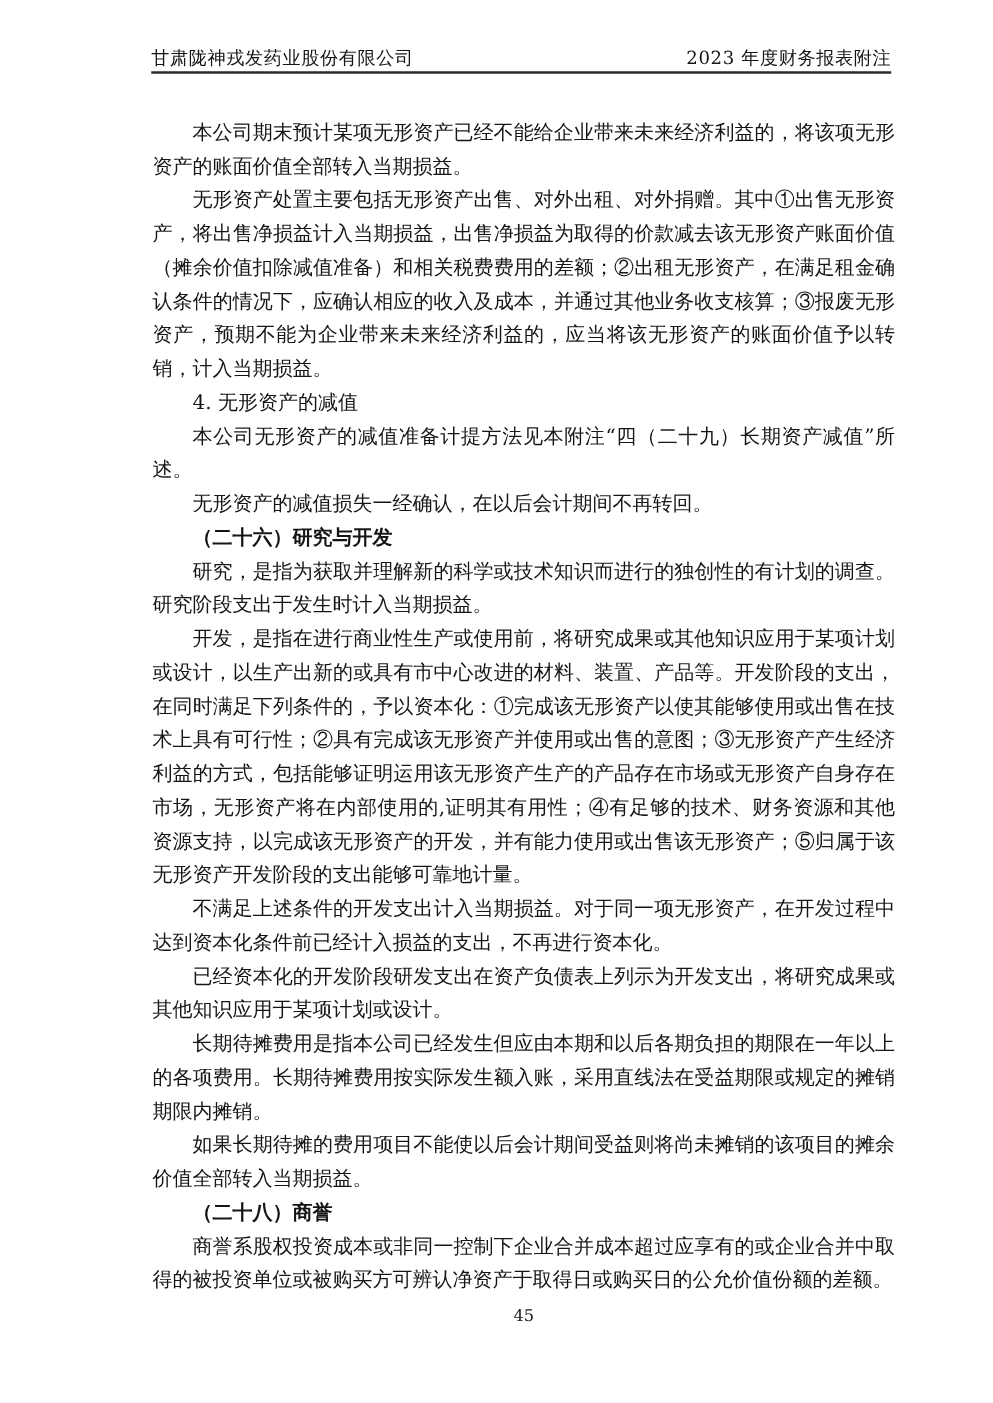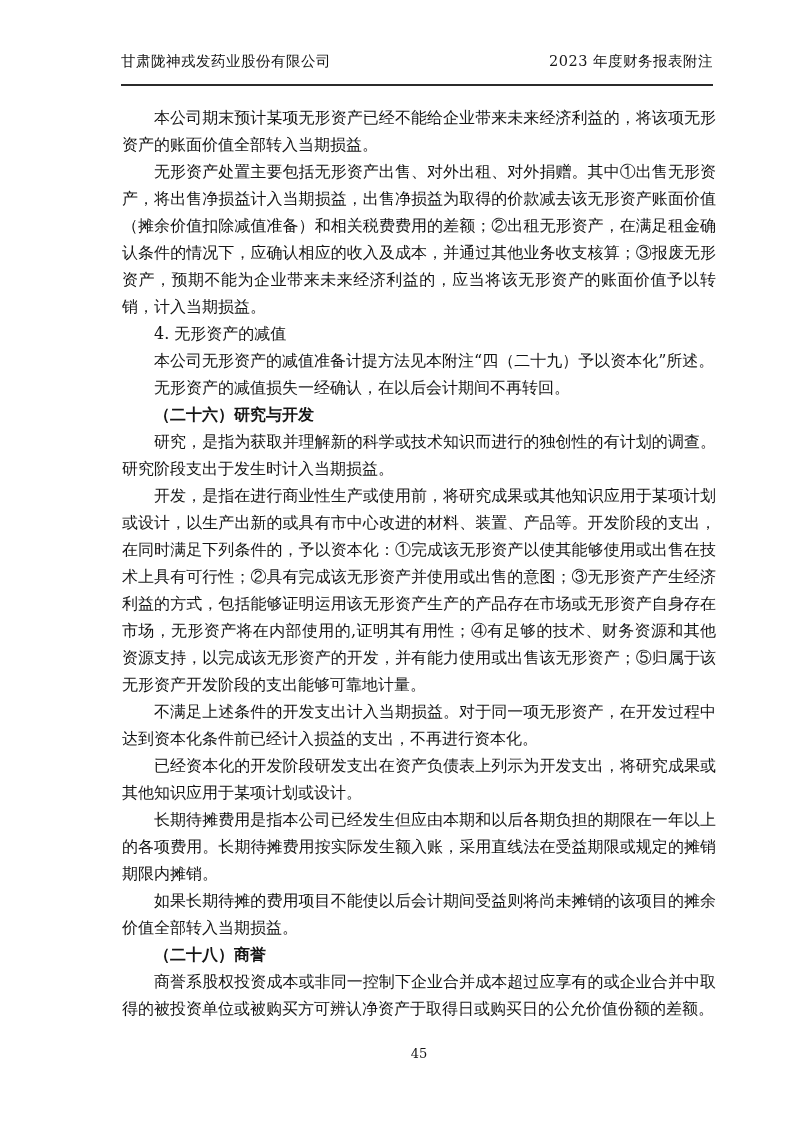--- a/index.html
+++ b/index.html
@@ -12,34 +12,34 @@
     width: 794px;
     height: 1122px;
     background: #ffffff;
     color: #151515;
     font-family: "DejaVu Serif", "Liberation Serif", serif;
     overflow: hidden;
   }
   .page-header {
     position: absolute;
     left: 121px;
-    top: 52px;
+    top: 37px;
     width: 592px;
     display: flex;
     justify-content: space-between;
     align-items: flex-end;
     font-size: 14.5px;
     letter-spacing: 0.5px;
     border-bottom: 2px solid #2b2b2b;
-    padding-bottom: 13px;
+    padding-bottom: 1px;
   }
   .page-body {
     position: absolute;
     left: 122px;
-    top: 104px;
+    top: 92px;
     width: 594px;
     font-size: 16px;
     line-height: 27px;
     text-align: justify;
   }
   .page-body p {
     margin: 0;
     padding: 0;
     text-indent: 2em;
   }
@@ -63,21 +63,21 @@
 
   <div class="page-header">
     <span>甘肃陇神戎发药业股份有限公司</span>
     <span>2023 年度财务报表附注</span>
   </div>
 
   <div class="page-body">
     <p class="para">本公司期末预计某项无形资产已经不能给企业带来未来经济利益的，将该项无形资产的账面价值全部转入当期损益。</p>
     <p class="para">无形资产处置主要包括无形资产出售、对外出租、对外捐赠。其中①出售无形资产，将出售净损益计入当期损益，出售净损益为取得的价款减去该无形资产账面价值（摊余价值扣除减值准备）和相关税费费用的差额；②出租无形资产，在满足租金确认条件的情况下，应确认相应的收入及成本，并通过其他业务收支核算；③报废无形资产，预期不能为企业带来未来经济利益的，应当将该无形资产的账面价值予以转销，计入当期损益。</p>
     <p class="para">4. 无形资产的减值</p>
-    <p class="para">本公司无形资产的减值准备计提方法见本附注“四（二十九）予以资本化”所述。</p>
+    <p class="para">本公司无形资产的减值准备计提方法见本附注“四（二十九）长期资产减值”所述。</p>
     <p class="para">无形资产的减值损失一经确认，在以后会计期间不再转回。</p>
     <p class="section-heading">（二十六）研究与开发</p>
     <p class="para">研究，是指为获取并理解新的科学或技术知识而进行的独创性的有计划的调查。研究阶段支出于发生时计入当期损益。</p>
     <p class="para">开发，是指在进行商业性生产或使用前，将研究成果或其他知识应用于某项计划或设计，以生产出新的或具有市中心改进的材料、装置、产品等。开发阶段的支出，在同时满足下列条件的，予以资本化：①完成该无形资产以使其能够使用或出售在技术上具有可行性；②具有完成该无形资产并使用或出售的意图；③无形资产产生经济利益的方式，包括能够证明运用该无形资产生产的产品存在市场或无形资产自身存在市场，无形资产将在内部使用的,证明其有用性；④有足够的技术、财务资源和其他资源支持，以完成该无形资产的开发，并有能力使用或出售该无形资产；⑤归属于该无形资产开发阶段的支出能够可靠地计量。</p>
     <p class="para">不满足上述条件的开发支出计入当期损益。对于同一项无形资产，在开发过程中达到资本化条件前已经计入损益的支出，不再进行资本化。</p>
     <p class="para">已经资本化的开发阶段研发支出在资产负债表上列示为开发支出，将研究成果或其他知识应用于某项计划或设计。</p>
     <p class="para">长期待摊费用是指本公司已经发生但应由本期和以后各期负担的期限在一年以上的各项费用。长期待摊费用按实际发生额入账，采用直线法在受益期限或规定的摊销期限内摊销。</p>
     <p class="para">如果长期待摊的费用项目不能使以后会计期间受益则将尚未摊销的该项目的摊余价值全部转入当期损益。</p>
     <p class="section-heading">（二十八）商誉</p>
     <p class="para">商誉系股权投资成本或非同一控制下企业合并成本超过应享有的或企业合并中取得的被投资单位或被购买方可辨认净资产于取得日或购买日的公允价值份额的差额。</p>

